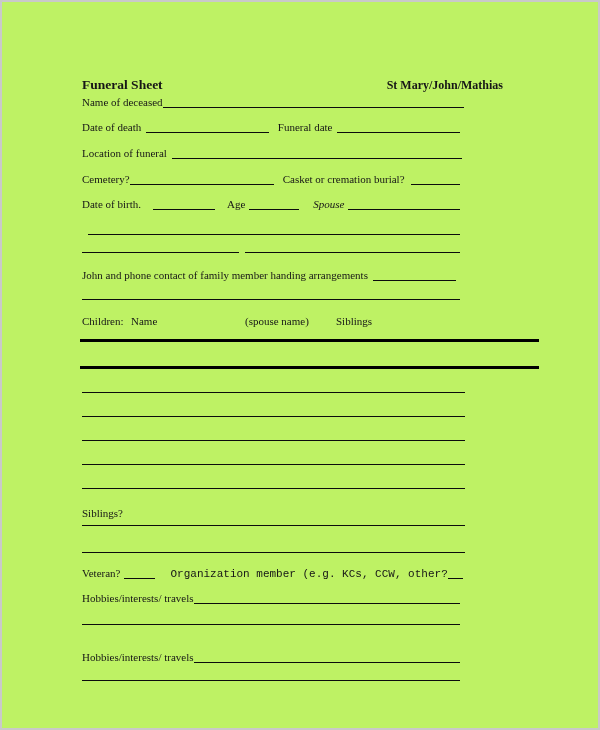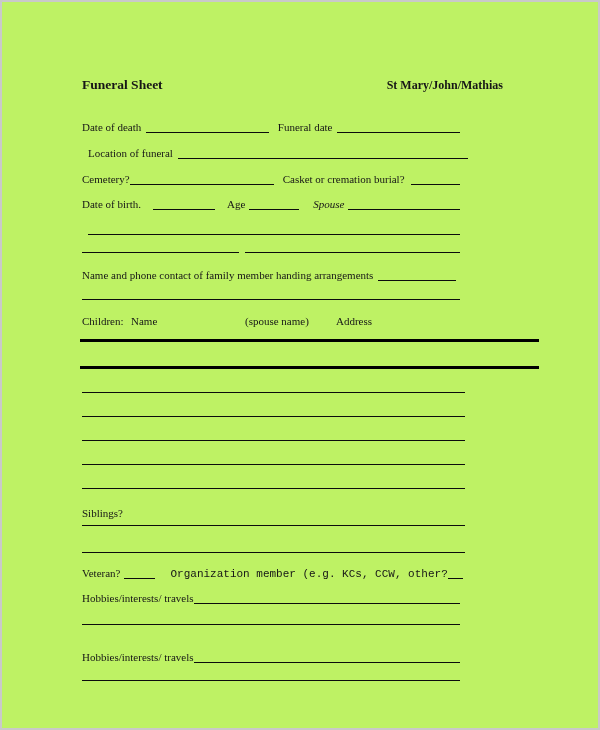--- a/index.html
+++ b/index.html
@@ -48,29 +48,33 @@
 </head>
 <body>
 
 <div class="page">
 
   <div class="row title-row" style="top:76px; left:80px; width:421px;">
     <span class="doc-title">Funeral Sheet</span>
     <span class="parish">St Mary/John/Mathias</span>
   </div>
 
+  <div class="row" style="top:92px; left:80px; width:382px;">
+    <span class="lbl">Name of deceased</span>
+      <span class="blank grow"></span>
+  </div>
 
   <div class="row" style="top:117px; left:80px; width:378px;">
     <span class="lbl">Date of death</span>
     <span class="blank grow" style="margin-left:5px;"></span>
     <span class="lbl" style="margin-left:9px;">Funeral date</span>
     <span class="blank grow" style="margin-left:5px;"></span>
   </div>
 
-  <div class="row" style="top:143px; left:86px; width:380px;">
+  <div class="row" style="top:143px; left:80px; width:380px;">
     <span class="lbl">Location of funeral</span>
     <span class="blank grow" style="margin-left:5px;"></span>
   </div>
 
   <div class="row" style="top:169px; left:80px; width:378px;">
     <span class="lbl">Cemetery?</span>
     <span class="blank" style="width:144px;"></span>
     <span class="lbl" style="margin-left:9px;">Casket or cremation burial?</span>
     <span class="blank grow" style="margin-left:6px;"></span>
   </div>
@@ -87,31 +91,31 @@
   <div class="row" style="top:219px; left:80px; width:378px;">
     <span class="blank grow" style="margin-left:6px;"></span>
   </div>
 
   <div class="row" style="top:237px; left:80px; width:378px;">
     <span class="blank" style="width:157px;"></span>
     <span class="blank grow" style="margin-left:6px;"></span>
   </div>
 
   <div class="row" style="top:265px; left:80px; width:374px;">
-    <span class="lbl">Name and phone contact of family member handing arrangements</span>
+    <span class="lbl">John and phone contact of family member handing arrangements</span>
     <span class="blank grow" style="margin-left:5px;"></span>
   </div>
 
   <div class="hr" style="top:297px; left:80px; width:378px;"></div>
 
   <div class="row" style="top:312px; left:80px; width:380px; height:14px;">
     <span class="abs" style="left:0;">Children:</span>
     <span class="abs" style="left:49px;">Name</span>
     <span class="abs" style="left:163px;">(spouse name)</span>
-    <span class="abs" style="left:254px;">Address</span>
+    <span class="abs" style="left:254px;">Siblings</span>
   </div>
 
   <div class="thick" style="top:337px; left:78px; width:459px;"></div>
   <div class="thick" style="top:364px; left:78px; width:459px;"></div>
   <div class="hr" style="top:390px; left:80px; width:383px;"></div>
   <div class="hr" style="top:414px; left:80px; width:383px;"></div>
   <div class="hr" style="top:438px; left:80px; width:383px;"></div>
   <div class="hr" style="top:462px; left:80px; width:383px;"></div>
   <div class="hr" style="top:486px; left:80px; width:383px;"></div>
 

